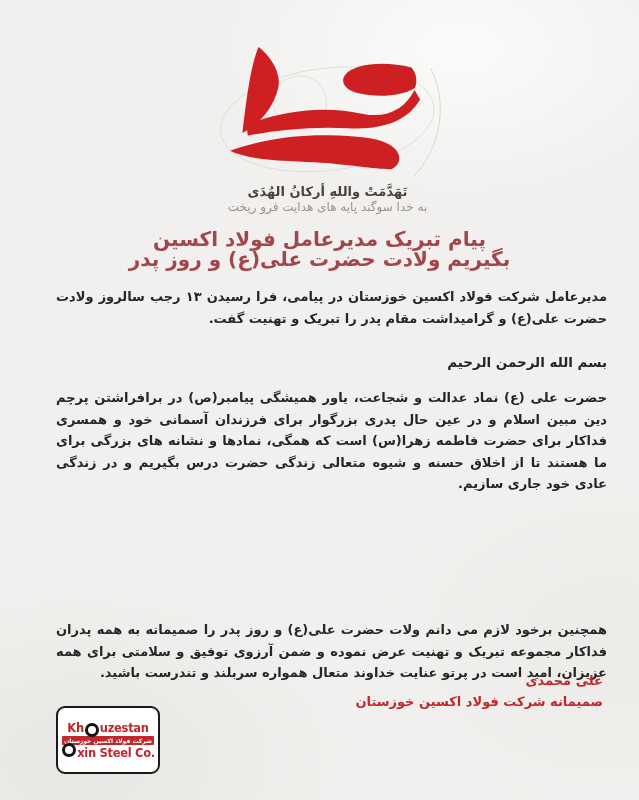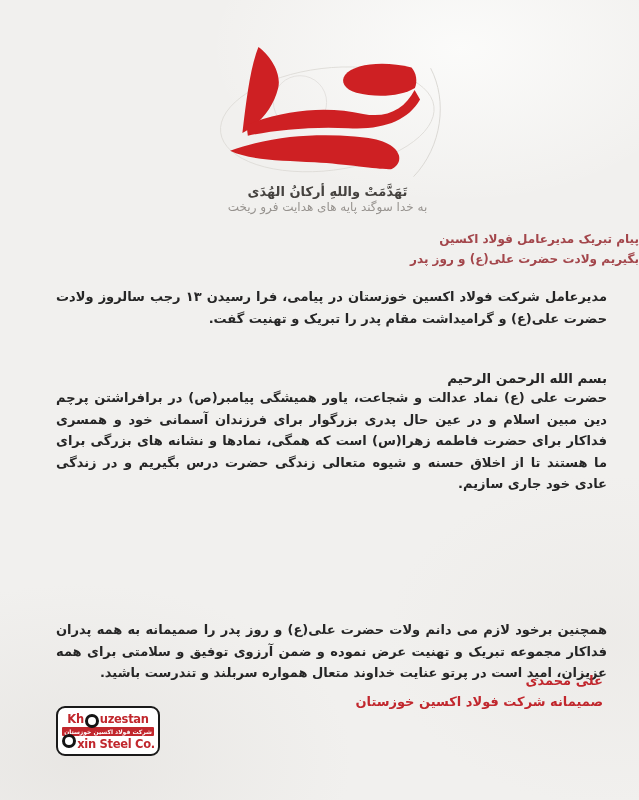--- a/index.html
+++ b/index.html
@@ -11,34 +11,34 @@
     background:
       radial-gradient(ellipse 420px 260px at 72% 6%, rgba(252,252,251,.9) 0%, rgba(252,252,251,0) 60%),
       radial-gradient(ellipse 500px 320px at 12% 95%, rgba(230,228,225,.8) 0%, rgba(230,228,225,0) 55%),
       radial-gradient(ellipse 400px 300px at 95% 80%, rgba(235,233,230,.7) 0%, rgba(235,233,230,0) 55%),
       #f1f0ee;
   }
   .artwork{position:absolute;left:196px;top:16px;width:266px;height:176px;}
   .caption{position:absolute;left:8px;top:184px;width:100%;text-align:center;direction:rtl;}
   .caption-arabic{font-size:13px;font-weight:bold;color:#45423f;line-height:16px;}
   .caption-persian{font-size:12px;color:#97938f;line-height:12px;margin-top:1px;}
-  .title{position:absolute;left:0;top:229px;width:100%;direction:rtl;
-         font-weight:bold;font-size:12px;line-height:20px;color:#a3464b;}
+  .title{position:absolute;left:0;top:229px;width:100%;text-align:center;direction:rtl;
+         font-weight:bold;font-size:20px;line-height:20px;color:#a3464b;}
   .body-block{position:absolute;left:56px;width:551px;direction:rtl;
          font-weight:bold;font-size:13px;line-height:21.5px;color:#262626;
          text-align:justify;text-align-last:right;}
   .lead{top:286px;}
-  .basmala{top:352px;text-align:right;font-size:13.5px;margin-top:16px;}
+  .basmala{top:352px;text-align:right;font-size:13.5px;}
   .para-1{top:387px;}
   .para-2{top:501px;}
   .para-3{top:583px;margin-top:36px;}
   .signature{position:absolute;right:36px;top:670px;direction:rtl;text-align:right;
          font-weight:bold;font-size:13px;line-height:21px;color:#c1272d;}
   
-  .logo{position:absolute;left:56px;top:706px;width:104px;height:50px;
+  .logo{position:absolute;left:56px;top:706px;width:104px;height:68px;
         background:#fff;border:2px solid #1a1a1a;border-radius:9px;
         box-shadow:0 0 0 1px rgba(255,255,255,.9) inset;
         display:flex;flex-direction:column;justify-content:center;align-items:center;
         padding:2px 0;box-sizing:border-box;}
   .logo-line{display:flex;align-items:center;justify-content:center;
         font-weight:bold;font-size:11.5px;color:#c1272d;letter-spacing:-0.3px;
         line-height:12px;white-space:nowrap;}
   .ring{display:inline-block;width:8px;height:8px;border:3.5px solid #141414;
         border-radius:50%;background:#fff;position:relative;z-index:2;margin:0 1px;}
   .logo-line.top .ring{margin-bottom:-5px;}

